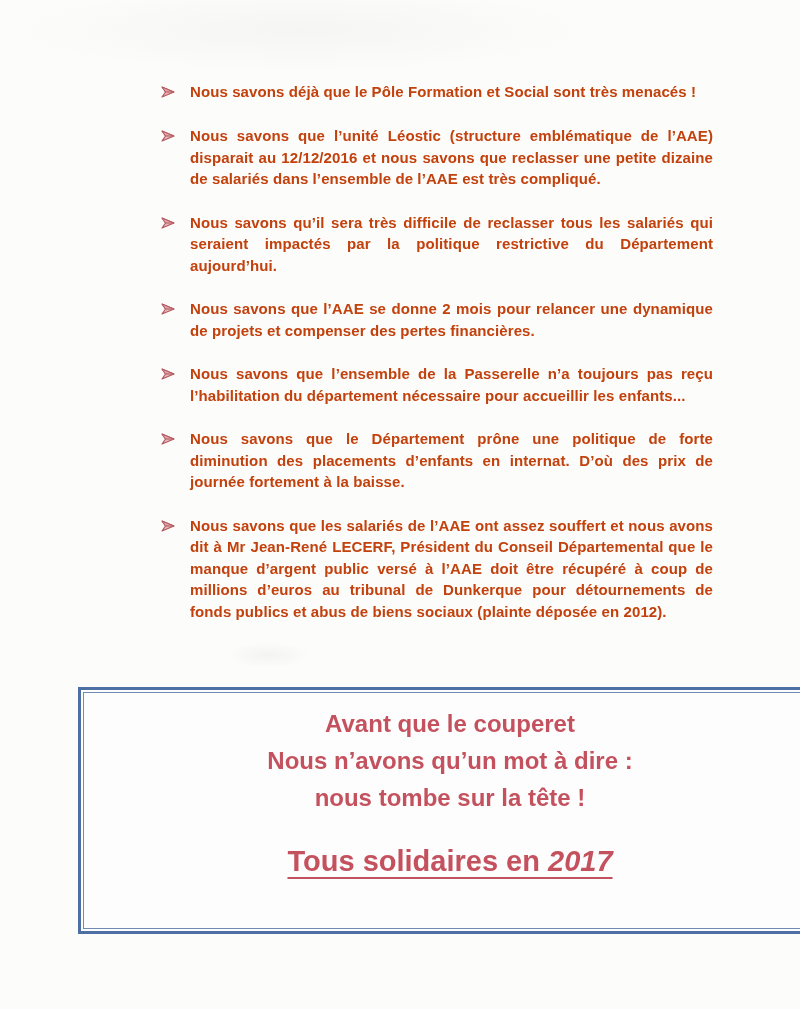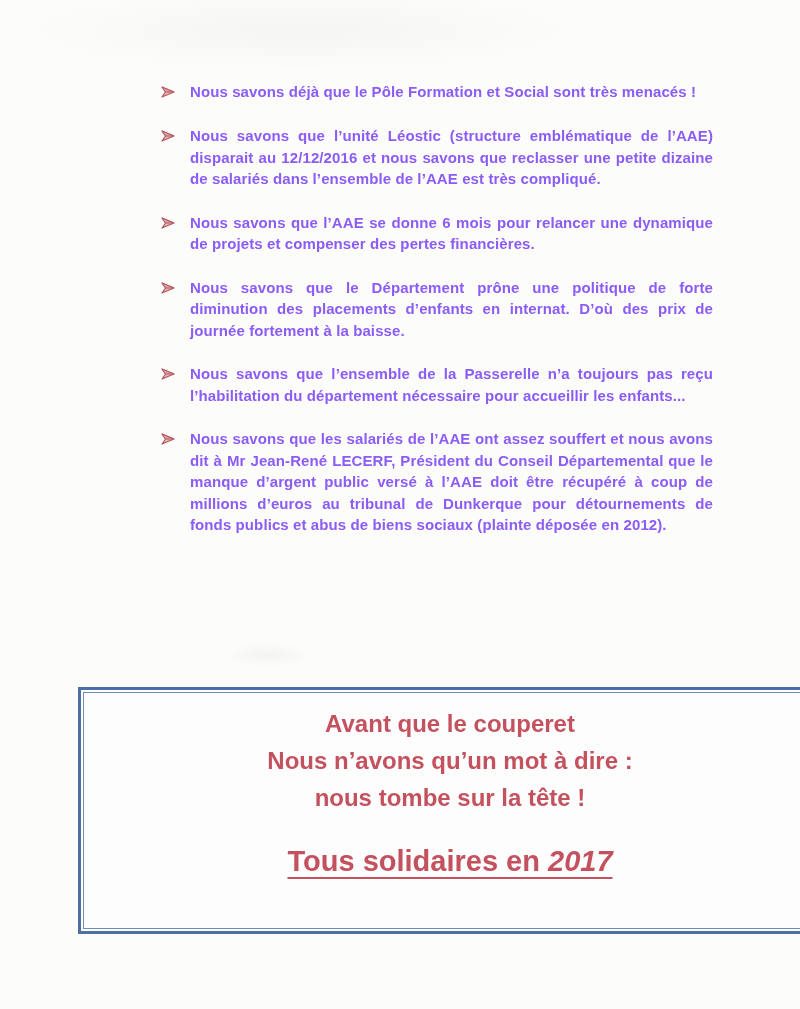--- a/index.html
+++ b/index.html
@@ -36,21 +36,21 @@
   .bullet .marker {
     flex: 0 0 29px;
     padding-top: 4px;
   }
   .bullet .btext {
     flex: 1 1 auto;
     margin: 0;
     font-size: 15px;
     line-height: 21.5px;
     font-weight: bold;
-    color: #8b5cf6;
+    color: #c2410c;
     text-align: justify;
     letter-spacing: 0.1px;
   }
   
   .banner {
     position: absolute;
     left: 78px;
     top: 687px;
     width: 744px;
     height: 247px;
@@ -108,49 +108,58 @@
     <div class="bullet">
       <span class="marker">
         <svg width="14" height="14" viewBox="0 0 14 14">
           <polygon points="1,2 13,7 1,12 4.5,7" fill="#e8b8ba" stroke="#b3585f" stroke-width="1.2" stroke-linejoin="round"></polygon>
           <polygon points="1,2 13,7 4.5,7" fill="#dfa3a7" stroke="#b3585f" stroke-width="1" stroke-linejoin="round"></polygon>
         </svg>
       </span>
       <p class="btext">Nous savons que l’unité Léostic (structure emblématique de l’AAE) disparait au 12/12/2016 et nous savons que reclasser une petite dizaine de salariés dans l’ensemble de l’AAE est très compliqué.</p>
     </div>
 
+    <div class="bullet">
+      <span class="marker">
+        <svg width="14" height="14" viewBox="0 0 14 14">
+          <polygon points="1,2 13,7 1,12 4.5,7" fill="#e8b8ba" stroke="#b3585f" stroke-width="1.2" stroke-linejoin="round"></polygon>
+          <polygon points="1,2 13,7 4.5,7" fill="#dfa3a7" stroke="#b3585f" stroke-width="1" stroke-linejoin="round"></polygon>
+        </svg>
+      </span>
+      <p class="btext">Nous savons qu’il sera très difficile de reclasser tous les salariés qui seraient impactés par la politique restrictive du Département aujourd’hui.</p>
+    </div>
 
     <div class="bullet">
       <span class="marker">
         <svg width="14" height="14" viewBox="0 0 14 14">
           <polygon points="1,2 13,7 1,12 4.5,7" fill="#e8b8ba" stroke="#b3585f" stroke-width="1.2" stroke-linejoin="round"></polygon>
           <polygon points="1,2 13,7 4.5,7" fill="#dfa3a7" stroke="#b3585f" stroke-width="1" stroke-linejoin="round"></polygon>
         </svg>
       </span>
-      <p class="btext">Nous savons que l’AAE se donne 6 mois pour relancer une dynamique de projets et compenser des pertes financières.</p>
+      <p class="btext">Nous savons que l’AAE se donne 2 mois pour relancer une dynamique de projets et compenser des pertes financières.</p>
+    </div>
+
+    <div class="bullet">
+      <span class="marker">
+        <svg width="14" height="14" viewBox="0 0 14 14">
+          <polygon points="1,2 13,7 1,12 4.5,7" fill="#e8b8ba" stroke="#b3585f" stroke-width="1.2" stroke-linejoin="round"></polygon>
+          <polygon points="1,2 13,7 4.5,7" fill="#dfa3a7" stroke="#b3585f" stroke-width="1" stroke-linejoin="round"></polygon>
+        </svg>
+      </span>
+      <p class="btext">Nous savons que l’ensemble de la Passerelle n’a toujours pas reçu l’habilitation du département nécessaire pour accueillir les enfants...</p>
     </div>
 
     <div class="bullet">
       <span class="marker">
         <svg width="14" height="14" viewBox="0 0 14 14">
           <polygon points="1,2 13,7 1,12 4.5,7" fill="#e8b8ba" stroke="#b3585f" stroke-width="1.2" stroke-linejoin="round"></polygon>
           <polygon points="1,2 13,7 4.5,7" fill="#dfa3a7" stroke="#b3585f" stroke-width="1" stroke-linejoin="round"></polygon>
         </svg>
       </span>
       <p class="btext">Nous savons que le Département prône une politique de forte diminution des placements d’enfants en internat. D’où des prix de journée fortement à la baisse.</p>
-    </div>
-
-    <div class="bullet">
-      <span class="marker">
-        <svg width="14" height="14" viewBox="0 0 14 14">
-          <polygon points="1,2 13,7 1,12 4.5,7" fill="#e8b8ba" stroke="#b3585f" stroke-width="1.2" stroke-linejoin="round"></polygon>
-          <polygon points="1,2 13,7 4.5,7" fill="#dfa3a7" stroke="#b3585f" stroke-width="1" stroke-linejoin="round"></polygon>
-        </svg>
-      </span>
-      <p class="btext">Nous savons que l’ensemble de la Passerelle n’a toujours pas reçu l’habilitation du département nécessaire pour accueillir les enfants...</p>
     </div>
 
     <div class="bullet">
       <span class="marker">
         <svg width="14" height="14" viewBox="0 0 14 14">
           <polygon points="1,2 13,7 1,12 4.5,7" fill="#e8b8ba" stroke="#b3585f" stroke-width="1.2" stroke-linejoin="round"></polygon>
           <polygon points="1,2 13,7 4.5,7" fill="#dfa3a7" stroke="#b3585f" stroke-width="1" stroke-linejoin="round"></polygon>
         </svg>
       </span>
       <p class="btext">Nous savons que les salariés de l’AAE ont assez souffert et nous avons dit à Mr Jean-René LECERF, Président du Conseil Départemental que le manque d’argent public versé à l’AAE doit être récupéré à coup de millions d’euros au tribunal de Dunkerque pour détournements de fonds publics et abus de biens sociaux (plainte déposée en 2012).</p>

